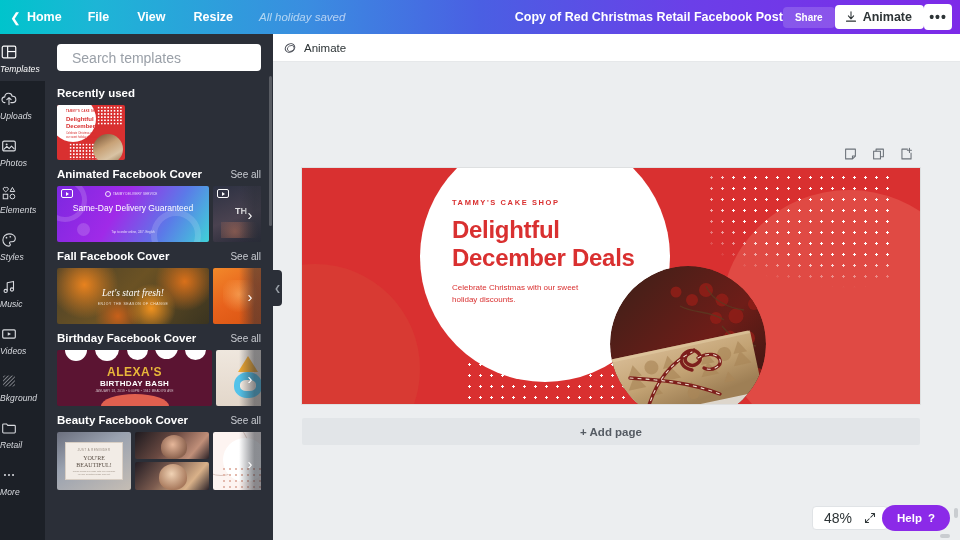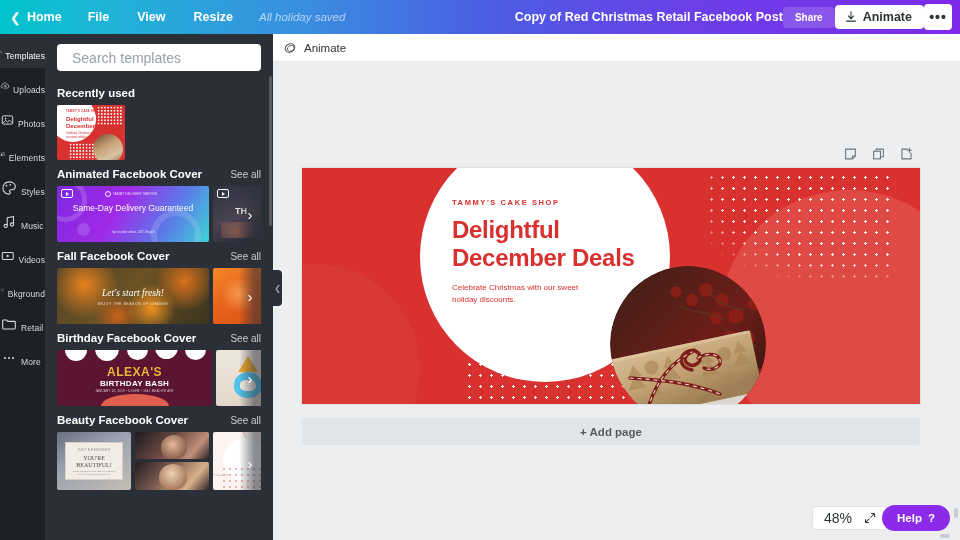--- a/index.html
+++ b/index.html
@@ -52,22 +52,22 @@
     width: 28px; height: 26px; display: flex; align-items: center; justify-content: center;
     font-size: 14px; font-weight: bold; letter-spacing: 1px; cursor: pointer;
   }
 
   
   .rail {
     position: absolute; left: 0; top: 34px; width: 45px; height: 506px;
     background: #1c2027; z-index: 30;
   }
   .rail-item {
-    width: 45px; padding: 9px 0 7px; display: flex; flex-direction: row;
-    align-items: flex-end; gap: 3px; cursor: pointer;
+    width: 45px; padding: 9px 0 7px; display: flex; flex-direction: column;
+    align-items: flex-start; gap: 3px; cursor: pointer; font-style: italic;
   }
   .rail-item.active { background: #2b2f38; }
   .rail-ico { width: 18px; height: 18px; color: #d9dbe0; display: block; }
   .rail-label { color: #d9dbe0; font-size: 8.5px; letter-spacing: .1px; }
   .rail-item.active .rail-label, .rail-item.active .rail-ico { color: #fff; }
 
   
   .panel {
     position: absolute; left: 45px; top: 34px; width: 228px; height: 506px;
     background: #2b2f38; overflow: hidden; z-index: 25;

